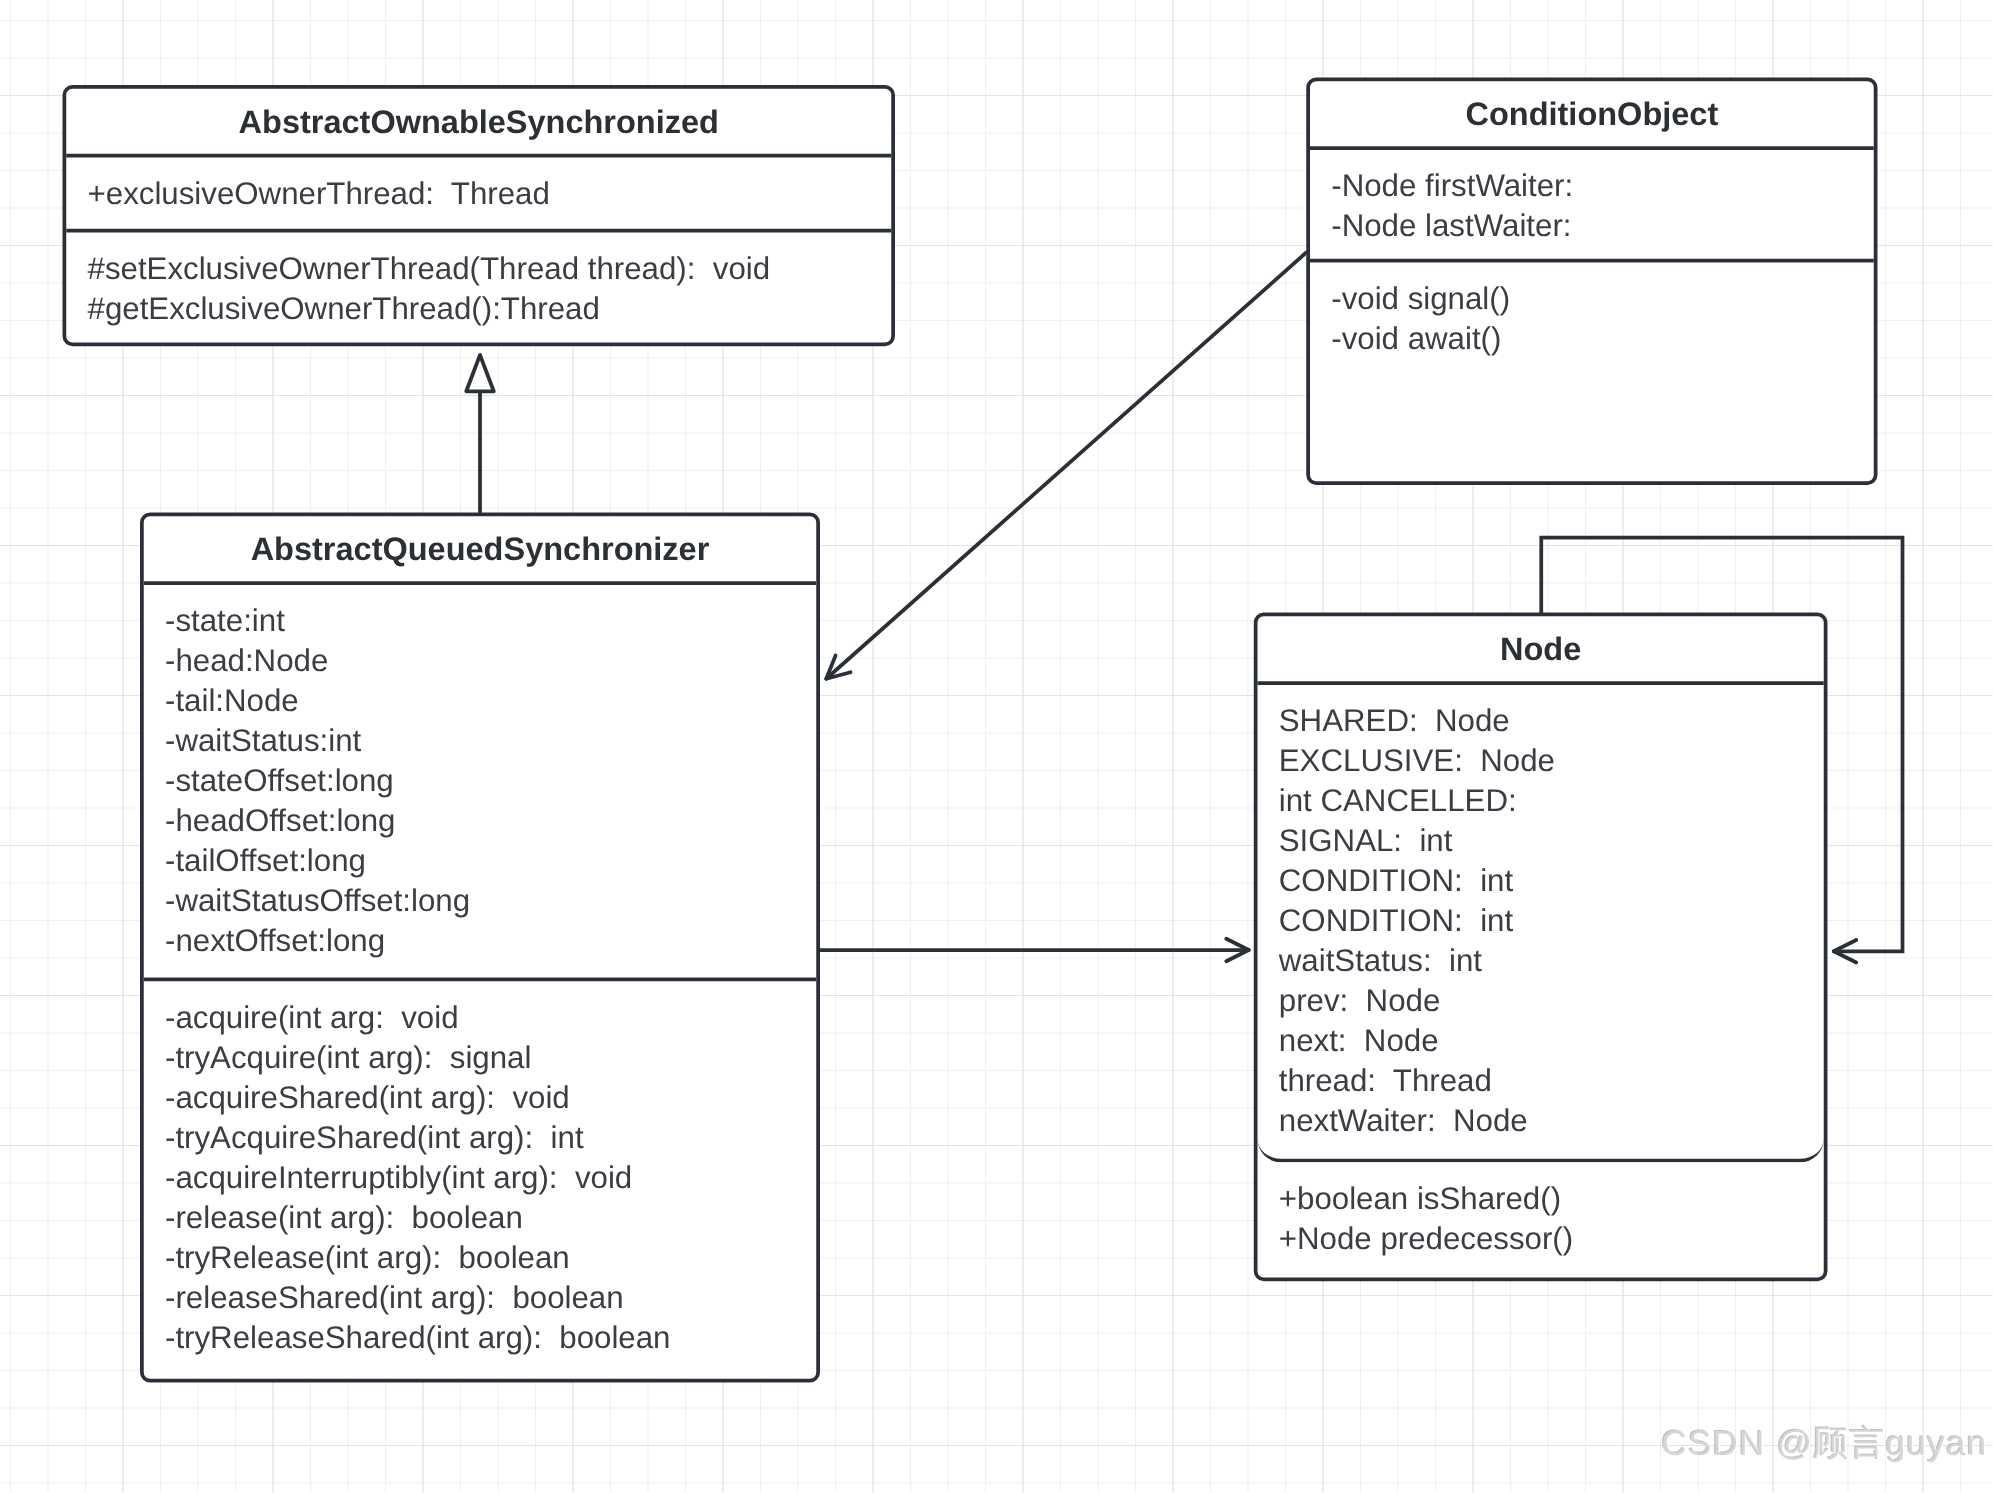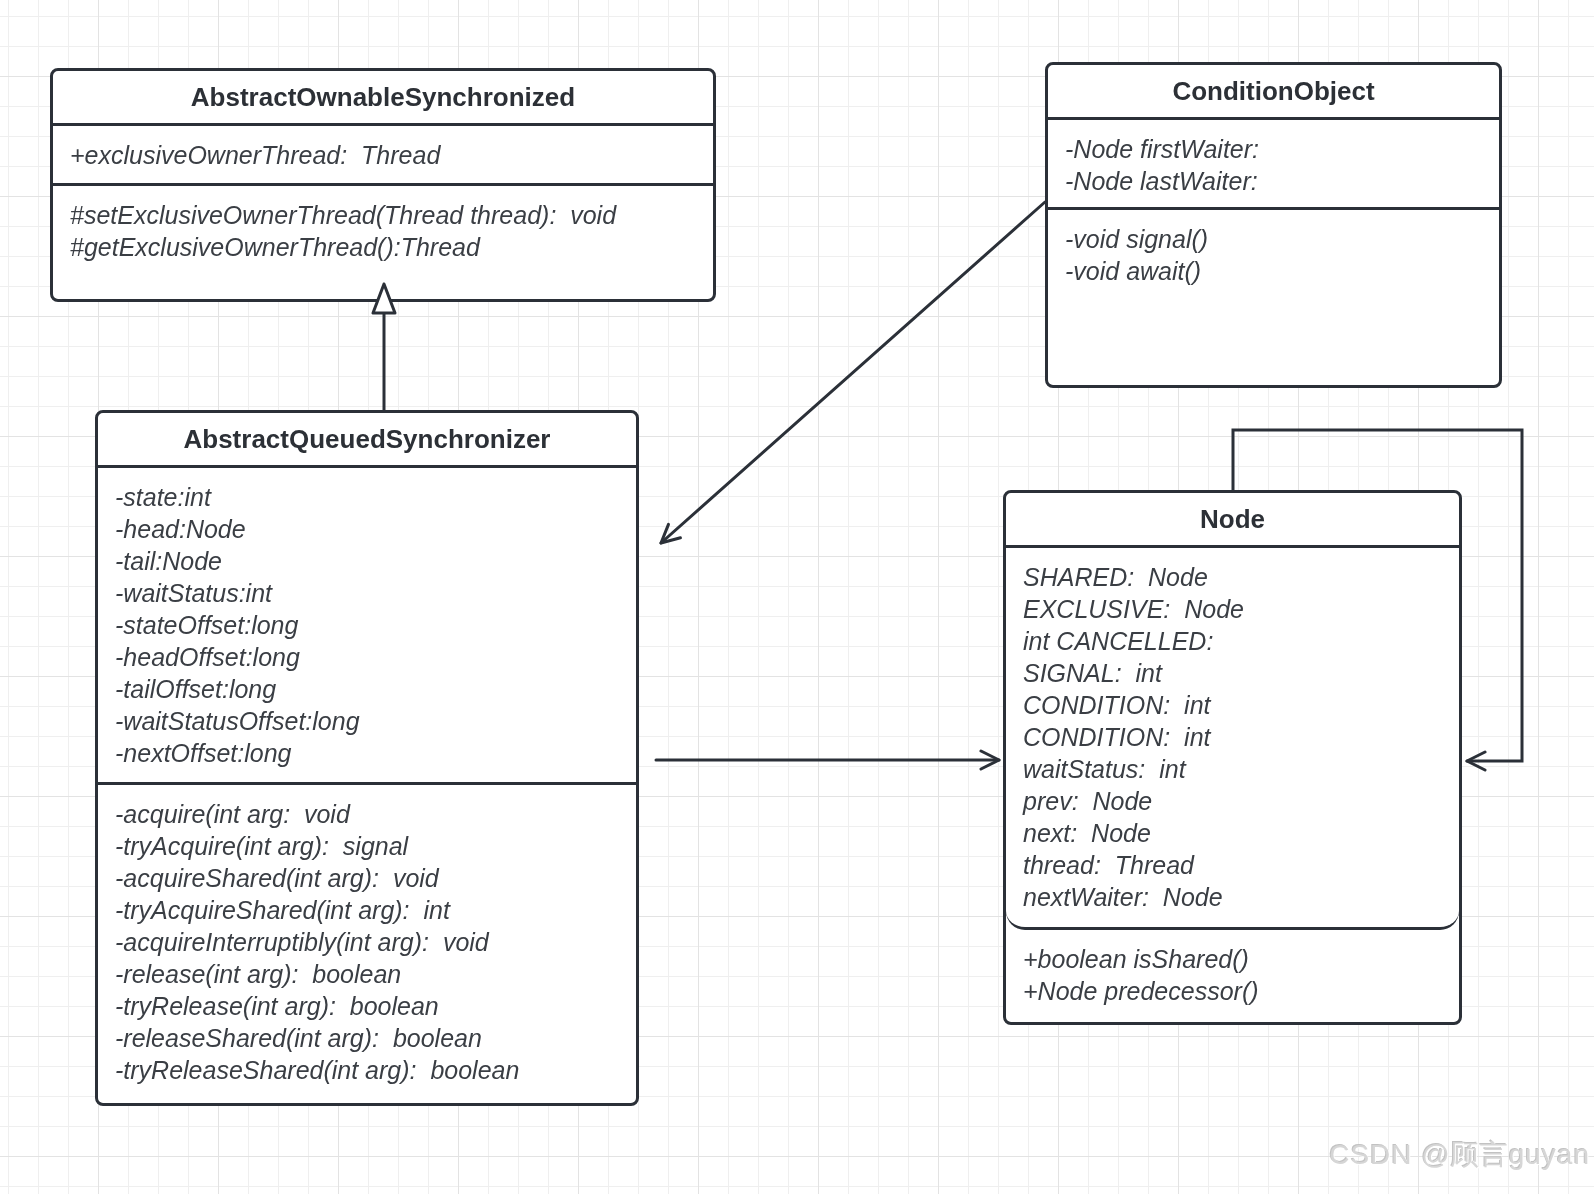--- a/index.html
+++ b/index.html
@@ -48,41 +48,40 @@
   }
   .uml-methods{
     flex:1 1 auto;
     padding:13px 8px 0 17px;
     overflow:hidden;
   }
   .line{
     font-size:25px;
     line-height:32px;
     white-space:pre;
-    font-style:italic;
   }
   #arrow-layer{
     position:absolute;left:0;top:0;
     pointer-events:none;
   }
   #watermark{
     position:absolute;
     right:4px;top:1136px;
     font-size:28px;
     color:#d6d6d6;
     text-shadow:1px 1px 0 #ffffff,-1px -1px 0 #c2c2c2;
     letter-spacing:1px;
   }
 </style>
 </head>
 <body>
 
 <div id="canvas">
 
-  <div class="uml-box" style="left:50px;top:68px;width:666px;height:234px;">
+  <div class="uml-box" style="left:50px;top:68px;width:666px;height:209px;">
     <div class="uml-title">AbstractOwnableSynchronized</div>
     <div class="uml-fields" style="flex-basis:60px;height:60px;">
       <div class="line">+exclusiveOwnerThread:  Thread</div>
     </div>
     <div class="uml-methods">
       <div class="line">#setExclusiveOwnerThread(Thread thread):  void</div>
       <div class="line">#getExclusiveOwnerThread():Thread</div>
     </div>
   </div>
 
@@ -91,21 +90,21 @@
     <div class="uml-fields" style="flex-basis:90px;height:90px;">
       <div class="line">-Node firstWaiter:</div>
       <div class="line">-Node lastWaiter:</div>
     </div>
     <div class="uml-methods">
       <div class="line">-void signal()</div>
       <div class="line">-void await()</div>
     </div>
   </div>
 
-  <div class="uml-box" style="left:95px;top:410px;width:544px;height:696px;justify-content:flex-end;">
+  <div class="uml-box" style="left:112px;top:410px;width:544px;height:696px;justify-content:flex-end;">
     <div class="uml-title">AbstractQueuedSynchronizer</div>
     <div class="uml-fields" style="flex-basis:317px;height:317px;">
       <div class="line">-state:int</div>
       <div class="line">-head:Node</div>
       <div class="line">-tail:Node</div>
       <div class="line">-waitStatus:int</div>
       <div class="line">-stateOffset:long</div>
       <div class="line">-headOffset:long</div>
       <div class="line">-tailOffset:long</div>
       <div class="line">-waitStatusOffset:long</div>

